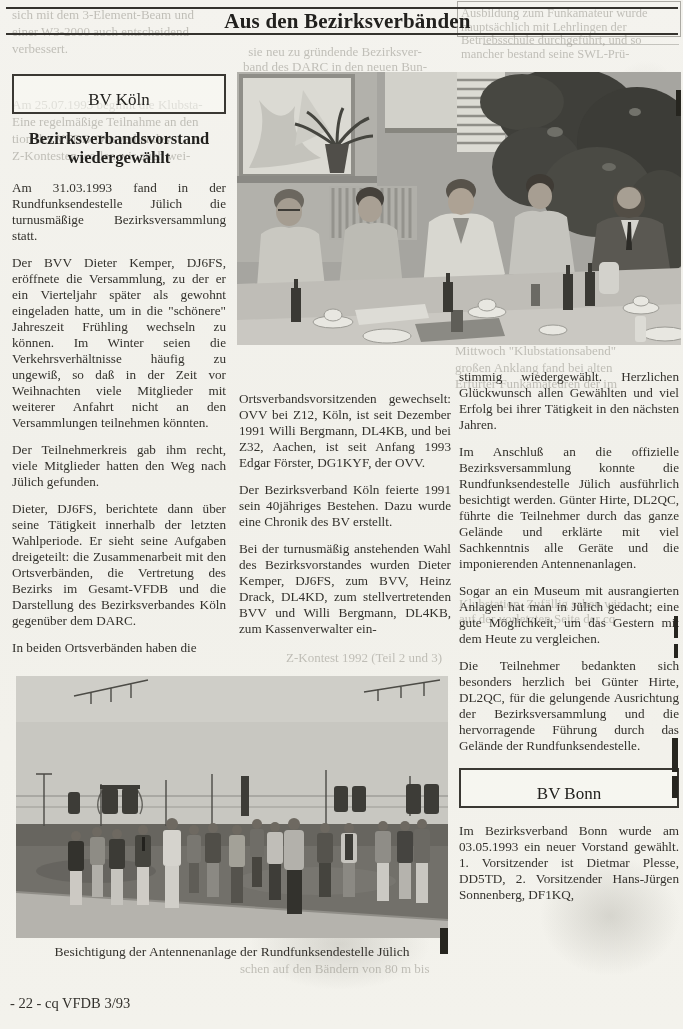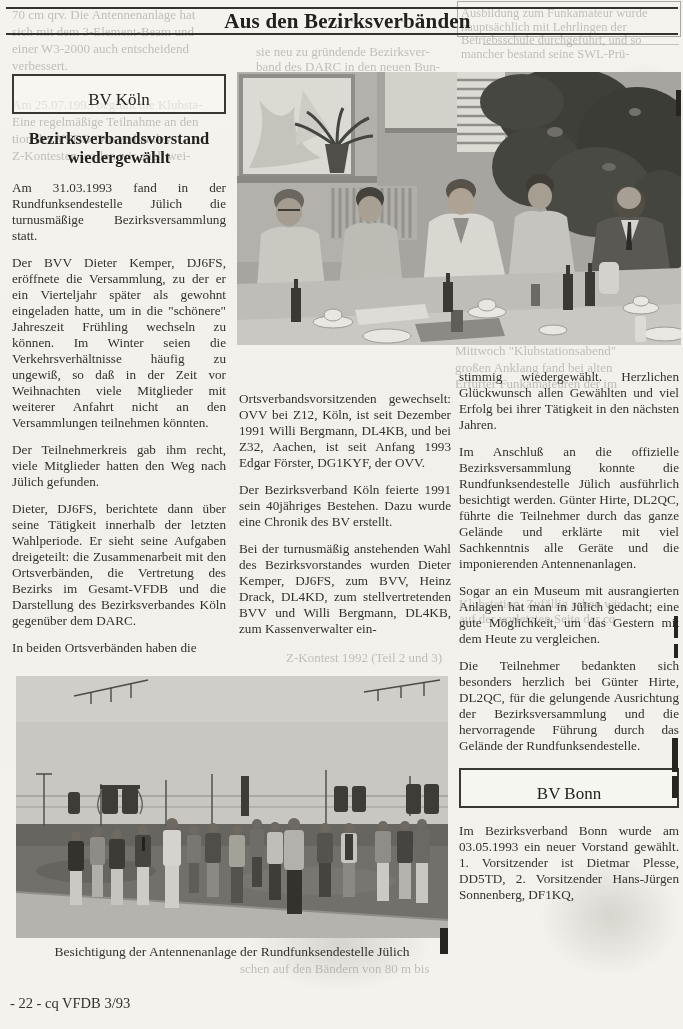--- a/index.html
+++ b/index.html
@@ -32,21 +32,21 @@
   .photo2 { left:16px;  top:676px; width:432px; height:262px; }
   .caption { position:absolute; text-align:center; font-size:13.5px; color:#34322d; }
   .caption1 { left:237px; width:444px; top:350px; }
   .caption2 { left:16px;  width:432px; top:944px; }
   .footer { position:absolute; left:10px; top:995px; font-size:14.5px; color:#33312c; }
   
   .ghost { position:absolute; color:rgba(116,113,103,.40); font-size:13px; line-height:16px; }
   .ghost div { white-space:nowrap; }
   .g-tl  { left:12px;  top:6px;   line-height:17px; }
   .g-lm  { left:12px;  top:96px;  line-height:17px; }
-  .g-tm  { left:256px; top:44px;  line-height:15px; }
+  .g-tm  { left:243px; top:44px;  line-height:15px;text-align:center; }
   .g-tr  { left:461px; top:7px;   line-height:13.5px; font-size:12.5px; }
   .g-ra  { left:455px; top:343px; line-height:16.5px; }
   .g-rb  { left:459px; top:596px; line-height:15px; }
   .g-ma  { left:286px; top:650px; }
   .g-bm  { left:240px; top:961px; }
   .ghost-frame { position:absolute; left:457px; top:1px; width:222px; height:34px;
                  border:1px solid rgba(100,98,90,.50); }
   .ghost-line  { position:absolute; left:483px; top:44px; width:196px; height:1px;
                  background:rgba(110,108,100,.35); }
   .smudge { position:absolute; background:radial-gradient(closest-side, rgba(140,138,128,.28), rgba(140,138,128,0)); }
@@ -66,21 +66,20 @@
 
 <div class="page">
 
   <div class="smudge sm1"></div>
   <div class="smudge sm2"></div>
   <div class="smudge sm3"></div>
   <div class="ghost-frame"></div>
   <div class="ghost-line"></div>
 
   <div class="ghost g-tl">
-    <div>70 cm qrv. Die Antennenanlage hat</div>
     <div>sich mit dem 3-Element-Beam und</div>
     <div>einer W3-2000 auch entscheidend</div>
     <div>verbessert.</div>
   </div>
   <div class="ghost g-lm">
     <div>Am 25.07.1993 beginnt die Klubsta-</div>
     <div>Eine regelmäßige Teilnahme an den</div>
     <div>tion des VFDB-Ortsverbandes</div>
     <div>Z-Kontesten wollen wir auch wei-</div>
   </div>

